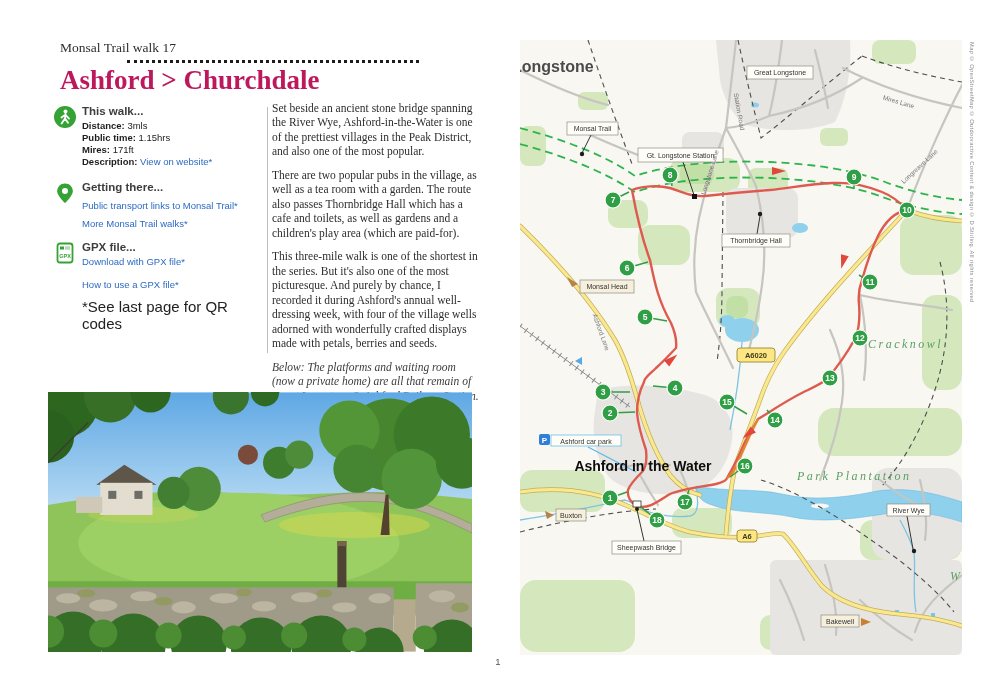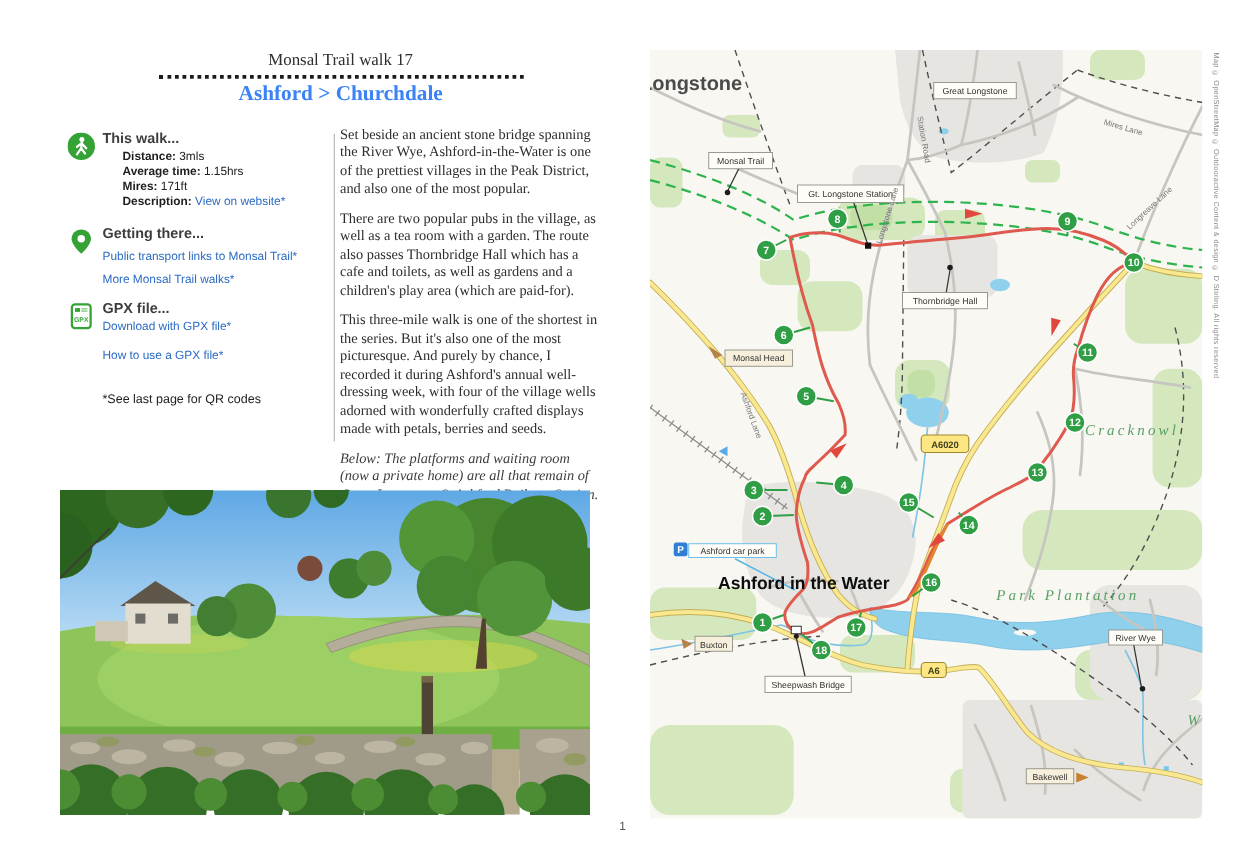--- a/index.html
+++ b/index.html
@@ -1,33 +1,33 @@
 <!DOCTYPE html>
 <html><head>
 <meta charset="utf-8">
 <style>
   html,body{margin:0;padding:0;background:#ffffff;}
   #canvas{position:relative;width:1000px;height:694px;background:#fff;overflow:hidden;
           font-family:"Liberation Sans",sans-serif;}
   
-  #header{position:absolute;left:60px;top:40px;width:425px;text-align:center;}
+  #header{position:absolute;left:60px;top:40px;width:425px;text-align:left;}
   #series{font-family:"Liberation Serif",serif;font-size:13.5px;color:#2e2e2e;}
   #dotline{margin:4px auto 0 auto;width:292px;border-top:3.5px dotted #1c1c1c;}
-  #title{font-family:"Liberation Serif",serif;font-weight:bold;font-size:17px;color:#3b82f6;margin-top:2px;}
+  #title{font-family:"Liberation Serif",serif;font-weight:bold;font-size:27px;color:#be185d;margin-top:2px;}
   
   #sidebar{position:absolute;left:54px;top:105px;width:212px;}
   .sect{position:relative;padding-left:28px;margin-bottom:12px;}
   .sect .icn{position:absolute;left:0;top:1px;width:22px;height:22px;}
   .sect h3{margin:0 0 3px 0;font-size:11.5px;color:#3d3d3d;}
-  .srow{font-size:9.5px;color:#222;line-height:1.28;margin-left:16px;}
+  .srow{font-size:9.5px;color:#222;line-height:1.28;}
   .srow b{color:#1e1e1e;}
   .sbody{font-size:9.5px;color:#222;line-height:1.28;margin:0;}
   a.lnk{color:#2b6bc4;cursor:pointer;font-size:9.5px;}
   .lnkblock{margin-top:7px;display:block;}
-  .note{font-size:10px;color:#222;margin-top:24px;}
+  .note{font-size:15px;color:#222;margin-top:8px;}
   #col-divider{position:absolute;left:267px;top:107px;height:246px;width:1px;background:#bdbdbd;}
   
   #article{position:absolute;left:272px;top:101px;width:208px;
            font-family:"Liberation Serif",serif;font-size:11.5px;line-height:1.26;color:#2d2d2d;}
   #article p{margin:0 0 9px 0;}
   #article p.em{font-style:italic;color:#3c3c3c;}
   
   #photo{position:absolute;left:48px;top:392px;width:424px;height:260px;}
   
   #pagenum{position:absolute;left:480px;top:656px;width:36px;text-align:center;
@@ -66,21 +66,21 @@
     <div class="sect">
       <span class="icn">
         <svg width="22" height="22" viewBox="0 0 22 22">
           <circle cx="11" cy="11" r="11" fill="#35a235"></circle>
           <circle cx="11.5" cy="5.6" r="2" fill="#fff"></circle>
           <path d="M11.5,8 L11,12.5 M11.3,8.6 L7.5,11.5 M11.3,8.6 L15,12.6 M11,12.5 L7.6,17.5 M11,12.5 L14,16.8" stroke="#fff" stroke-width="1.8" fill="none" stroke-linecap="round"></path>
         </svg>
       </span>
       <h3>This walk...</h3>
       <div class="srow"><b>Distance:</b> <span>3mls</span></div>
-      <div class="srow"><b>Average time:</b> <span>1.15hrs</span></div>
+      <div class="srow"><b>Public time:</b> <span>1.15hrs</span></div>
       <div class="srow"><b>Mires:</b> <span>171ft</span></div>
       <div class="srow"><b>Description:</b> <a class="lnk">View on website*</a></div>
     </div>
 
     <div class="sect">
       <span class="icn">
         <svg width="22" height="22" viewBox="0 0 22 22">
           <path d="M11,1.5 C6.4,1.5 3.2,5 3.2,9.2 C3.2,14 11,21 11,21 C11,21 18.8,14 18.8,9.2 C18.8,5 15.6,1.5 11,1.5 Z" fill="#35a235"></path>
           <circle cx="11" cy="9" r="3" fill="#fff"></circle>
         </svg>

